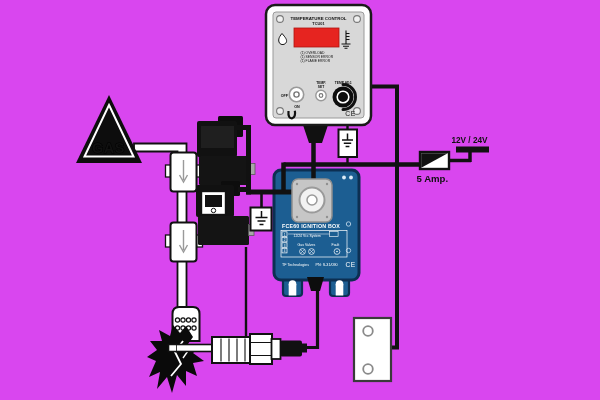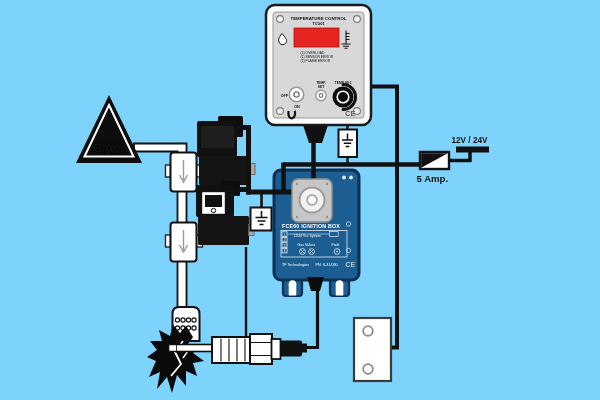--- a/index.html
+++ b/index.html
@@ -1,16 +1,16 @@
 <!DOCTYPE html>
 <html><head>
 <meta charset="utf-8">
 <style>
   html,body{margin:0;padding:0;background:#fff;}
-  .stage{position:relative;width:600px;height:400px;background:#7dd3fc;overflow:hidden;}
+  .stage{position:relative;width:600px;height:400px;background:#d946ef;overflow:hidden;}
   svg{display:block;}
   text{font-family:"Liberation Sans", sans-serif;fill:#111;}
   .w-txt{fill:#ffffff;}
   .bold{font-weight:bold;}
   .wire{stroke:#111;fill:none;}
   .thin-w{stroke:#fff;fill:none;}
 </style>
 </head>
 <body>
 

